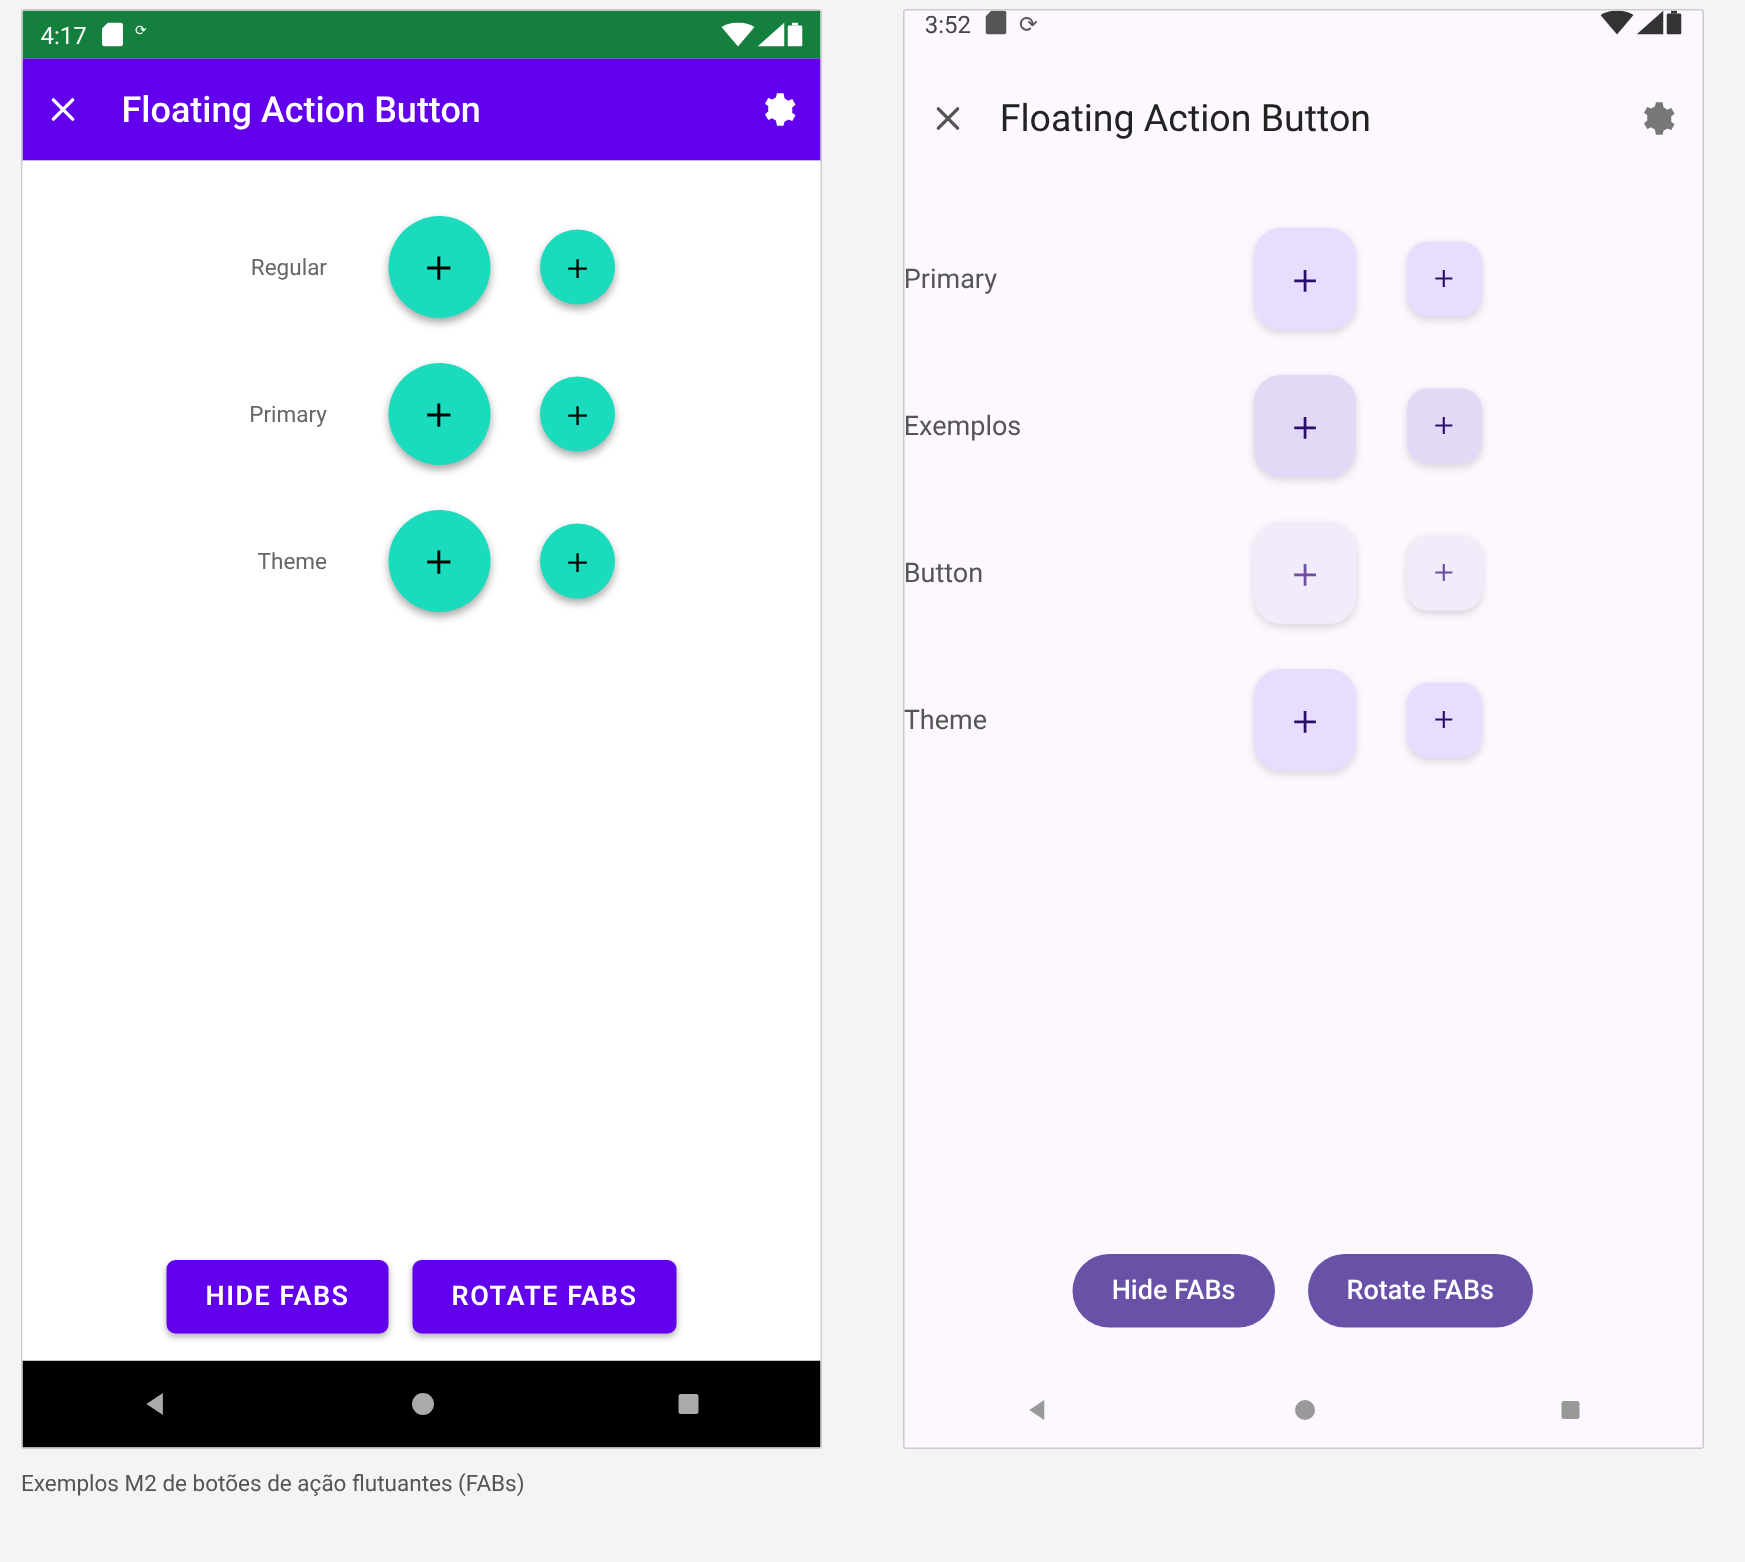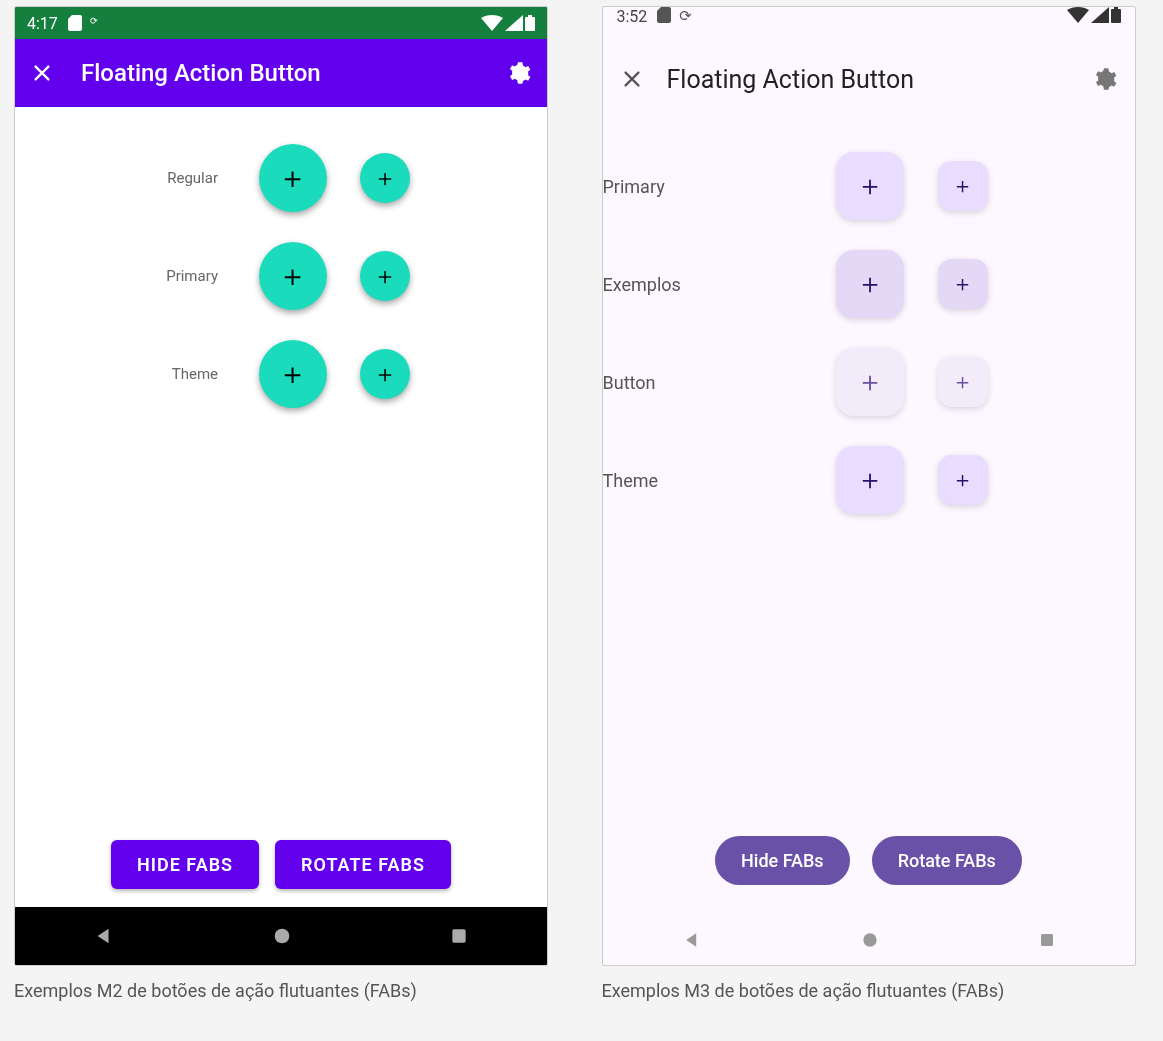--- a/index.html
+++ b/index.html
@@ -22,21 +22,21 @@
     height: 960px;
     border: 1px solid #ccc;
     border-radius: 2px;
     background: #fff;
     overflow: hidden;
     display: flex;
     flex-direction: column;
   }
   .caption {
     margin-top: 14px;
-    font-size: 18px;
+    font-size: 15px;
     color: #555;
   }
 
   
   .m2-status {
     height: 32px;
     background: #15803d;
     color: #fff;
     display: flex;
     align-items: center;
@@ -430,16 +430,15 @@
               <circle cx="12" cy="12" r="8" fill="#999"></circle>
             </svg>
           </span>
         <span>
             <svg width="18" height="18" viewBox="0 0 24 24">
               <rect x="4" y="4" width="16" height="16" rx="2" fill="#999"></rect>
             </svg>
           </span>
       </div>
     </div>
-    <div class="caption">Exemplos M3 de botões de ação flutuantes (FABs)</div>
   </div>
 
 </div>
 
 </body></html>

